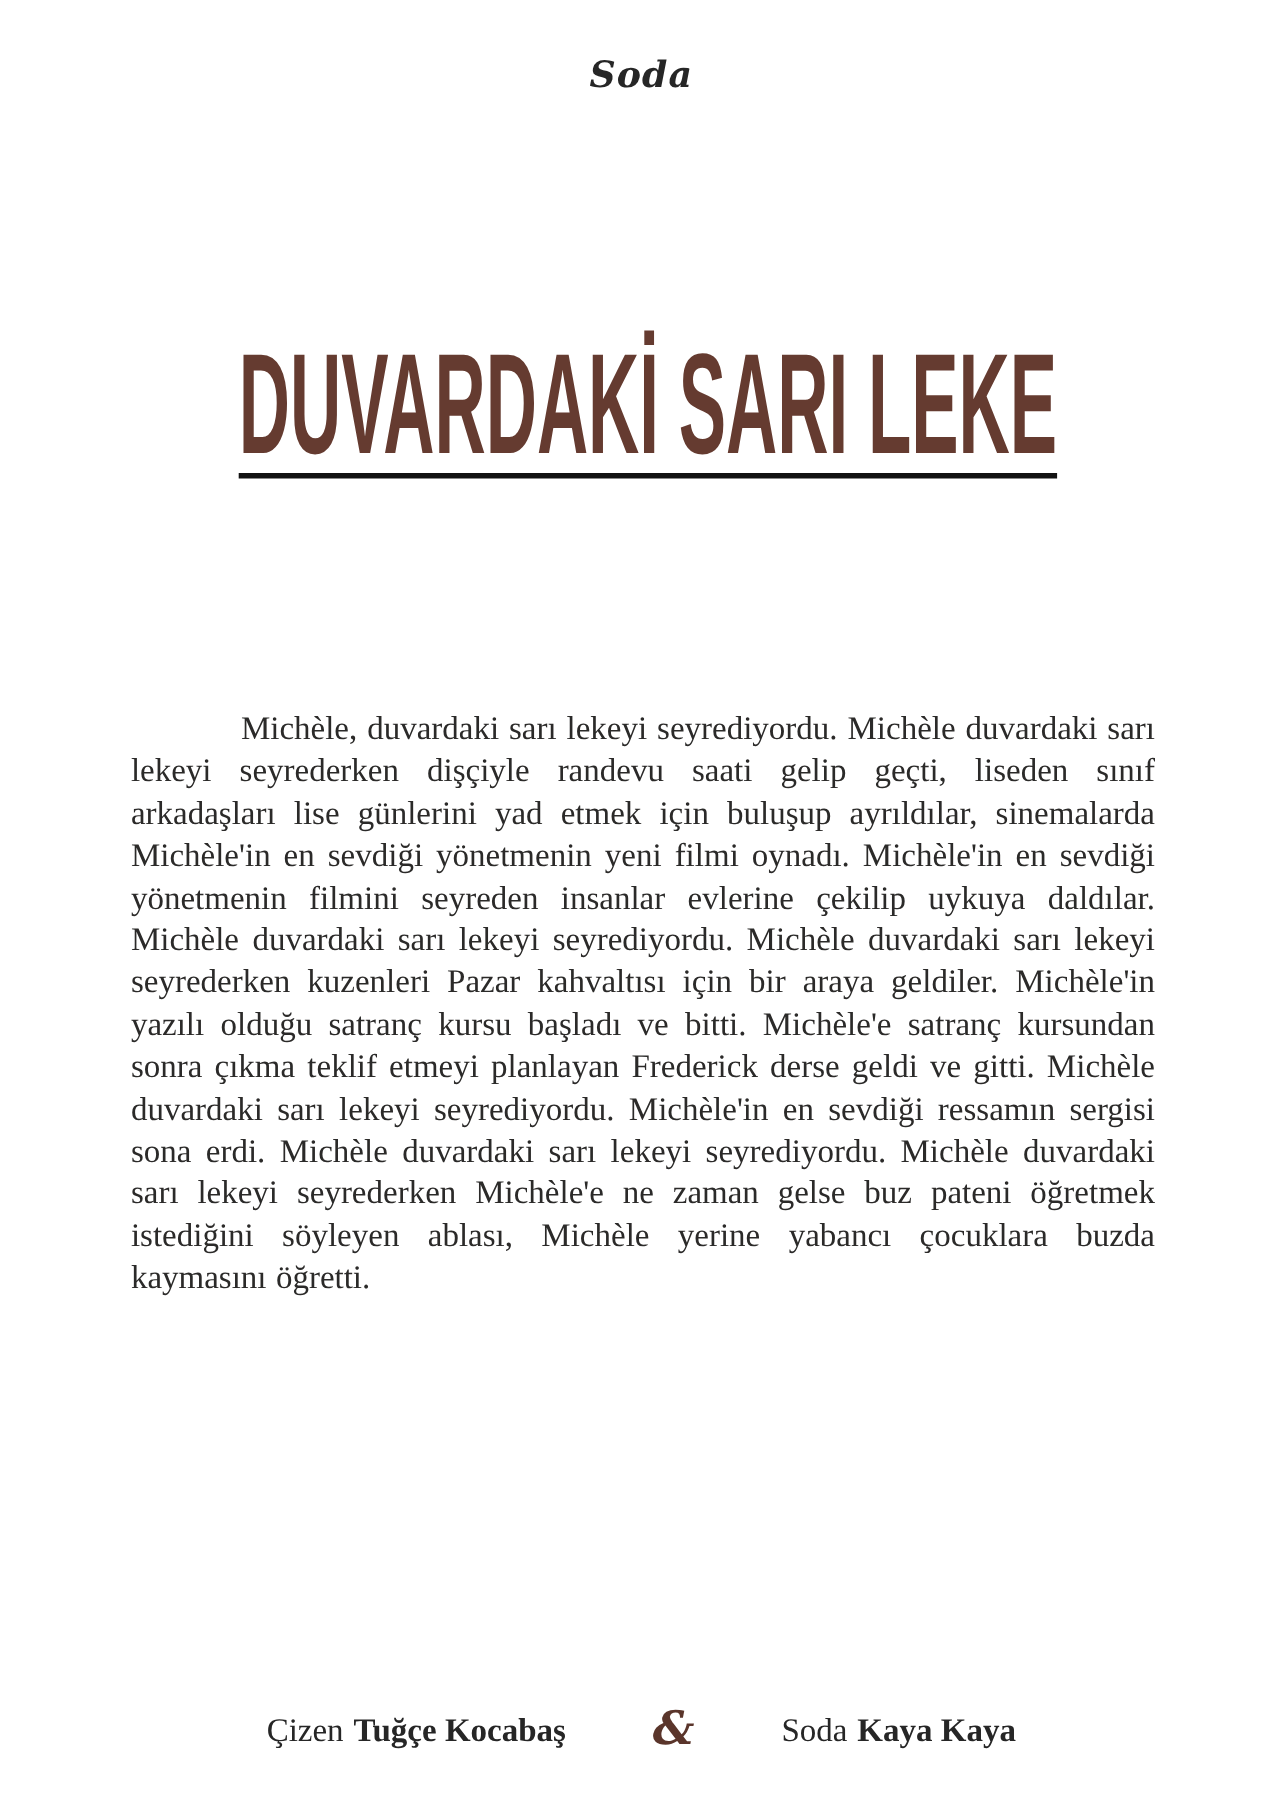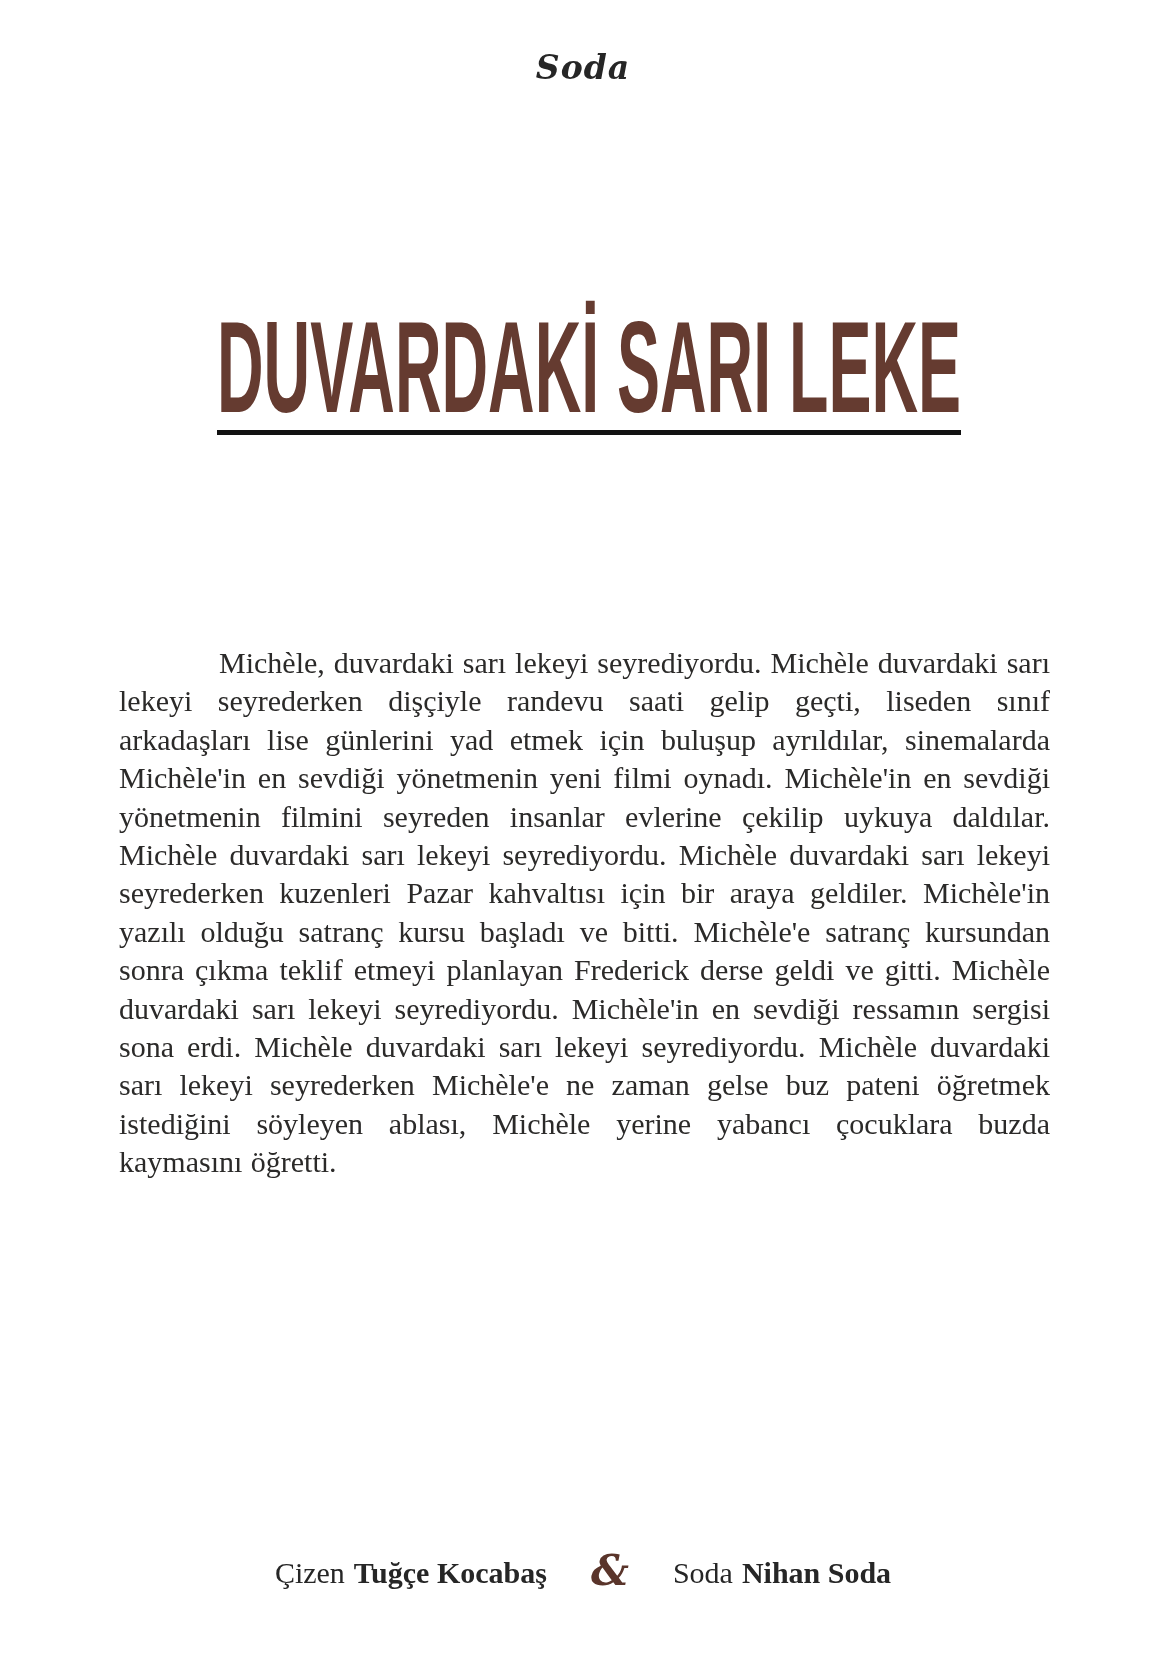--- a/index.html
+++ b/index.html
@@ -74,21 +74,21 @@
 
   
   .credits {
     position: absolute;
     top: 1548px;
     left: 0;
     width: 100%;
     display: flex;
     justify-content: center;
     align-items: baseline;
-    gap: 44px;
+    gap: 79px;
     font-size: 30px;
     color: #262626;
     white-space: nowrap;
   }
   .credit-label { font-weight: normal; }
   .credit-name  { font-weight: bold; }
   .credit { display: inline-flex; gap: 9px; align-items: baseline; }
   .ampersand {
     font-family: "DejaVu Serif", serif;
     font-size: 42px;
@@ -116,17 +116,17 @@
   <p class="story">Michèle, duvardaki sarı lekeyi seyrediyordu. Michèle duvardaki sarı lekeyi seyrederken dişçiyle randevu saati gelip geçti, liseden sınıf arkadaşları lise günlerini yad etmek için buluşup ayrıldılar, sinemalarda Michèle'in en sevdiği yönetmenin yeni filmi oynadı. Michèle'in en sevdiği yönetmenin filmini seyreden insanlar evlerine çekilip uykuya daldılar. Michèle duvardaki sarı lekeyi seyrediyordu. Michèle duvardaki sarı lekeyi seyrederken kuzenleri Pazar kahvaltısı için bir araya geldiler. Michèle'in yazılı olduğu satranç kursu başladı ve bitti. Michèle'e satranç kursundan sonra çıkma teklif etmeyi planlayan Frederick derse geldi ve gitti. Michèle duvardaki sarı lekeyi seyrediyordu. Michèle'in en sevdiği ressamın sergisi sona erdi. Michèle duvardaki sarı lekeyi seyrediyordu. Michèle duvardaki sarı lekeyi seyrederken Michèle'e ne zaman gelse buz pateni öğretmek istediğini söyleyen ablası, Michèle yerine yabancı çocuklara buzda kaymasını öğretti.</p>
 
   <div class="credits">
     <span class="credit">
       <span class="credit-label">Çizen</span>
       <span class="credit-name">Tuğçe Kocabaş</span>
     </span>
     <span class="ampersand">&amp;</span>
     <span class="credit">
       <span class="credit-label">Soda</span>
-      <span class="credit-name">Nihan Soda</span>
+      <span class="credit-name">Kaya Kaya</span>
     </span>
   </div>
 
 </div>
 
 </body></html>

